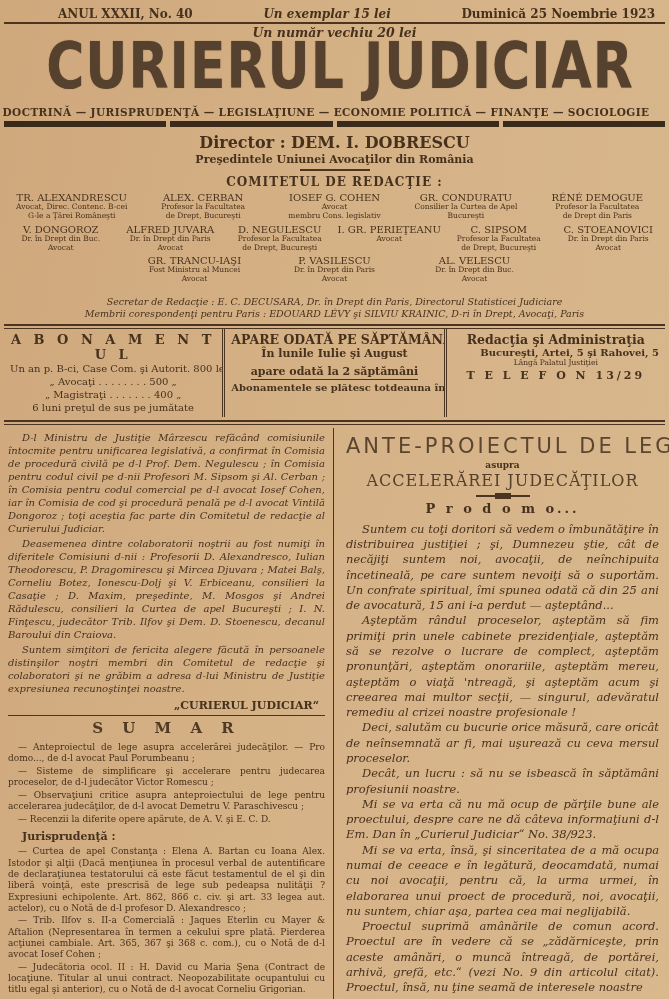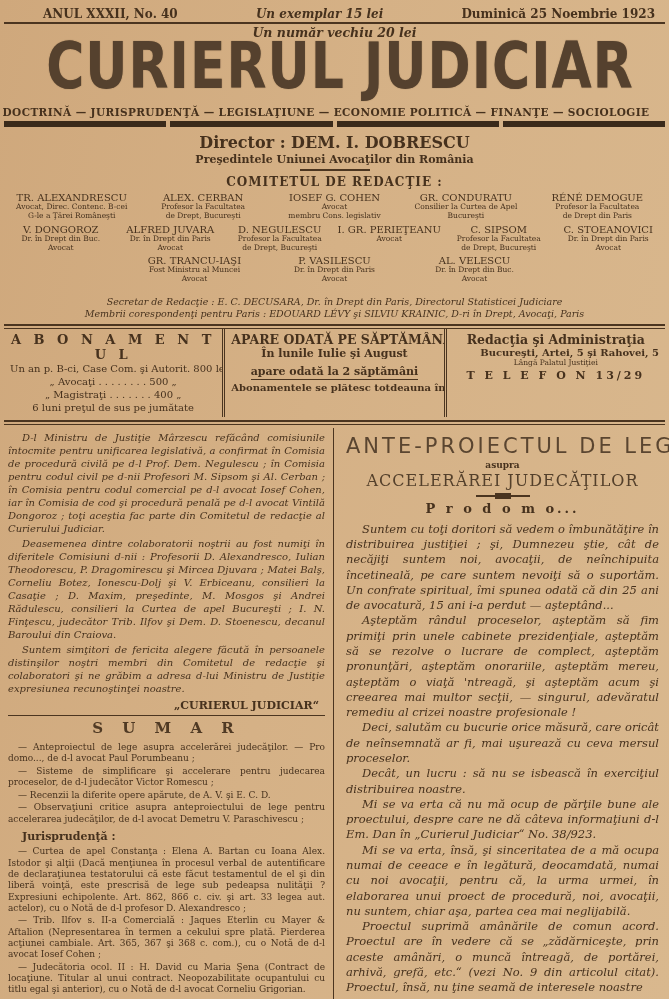--- a/index.html
+++ b/index.html
@@ -4,21 +4,21 @@
 <style>
   html,body{margin:0;padding:0;background:#8a6f50;}
   .page{
     position:relative;width:669px;height:999px;margin:0 auto;
     background:linear-gradient(100deg,#cfa87c 0%,#d5b186 45%,#d9b88e 100%);
     color:#46311d;font-family:"DejaVu Serif","Liberation Serif",serif;
     overflow:hidden;box-sizing:border-box;
   }
   
   .top-row{display:flex;justify-content:space-between;align-items:center;
-    padding:7px 14px 1px 43px;font-size:12px;font-weight:bold;}
+    padding:7px 14px 1px 58px;font-size:12px;font-weight:bold;}
   .top-center{font-style:italic;}
   .rule{border:0;border-top:2px solid #4b3520;margin:0 4px;}
   .old-price{text-align:center;font-style:italic;font-weight:bold;font-size:12.5px;padding:1px 0 0 0;}
   
   .masthead{height:64px;display:flex;align-items:flex-start;justify-content:center;overflow:visible;margin-left:11px;}
   .masthead h1{
     margin:0;font-family:"DejaVu Sans","Liberation Sans",sans-serif;
     font-weight:800;font-size:52px;letter-spacing:1px;line-height:1;
     color:#55412e;transform:scaleY(1.22);transform-origin:center;
     text-shadow:0 0 1px rgba(70,50,30,.55);white-space:nowrap;
@@ -226,37 +226,37 @@
 
     <div class="col-left">
       <p class="art">D-l Ministru de Justiţie Mârzescu refăcând comisiunile întocmite pentru unificarea legislativă, a confirmat în Comisia de procedură civilă pe d-l Prof. Dem. Negulescu ; în Comisia pentru codul civil pe d-nii Profesori M. Sipsom şi Al. Cerban ; în Comisia pentru codul comercial pe d-l avocat Iosef Cohen, iar în Comisia de cod şi procedură penală pe d-l avocat Vintilă Dongoroz ; toţi aceştia fac parte din Comitetul de redacţie al Curierului Judiciar.</p>
       <p class="art">Deasemenea dintre colaboratorii noştrii au fost numiţi în diferitele Comisiuni d-nii : Profesorii D. Alexandresco, Iulian Theodorescu, P. Dragomirescu şi Mircea Djuvara ; Matei Balş, Corneliu Botez, Ionescu-Dolj şi V. Erbiceanu, consilieri la Casaţie ; D. Maxim, preşedinte, M. Mosgos şi Andrei Rădulescu, consilieri la Curtea de apel Bucureşti ; I. N. Finţescu, judecător Trib. Ilfov şi Dem. D. Stoenescu, decanul Baroului din Craiova.</p>
       <p class="art">Suntem simţitori de fericita alegere făcută în persoanele distinşilor noştri membri din Comitetul de redacţie şi colaboratori şi ne grăbim a adresa d-lui Ministru de Justiţie expresiunea recunoştinţei noastre.</p>
       <div class="signature">„CURIERUL JUDICIAR“</div>
       <div class="col-rule"></div>
       <div class="sumar-heading">S U M A R</div>
       <p class="sumar-item">— Anteproiectul de lege asupra accelerărei judecăţilor. — Pro domo..., de d-l avocat Paul Porumbeanu ;</p>
       <p class="sumar-item">— Sisteme de simplificare şi accelerare pentru judecarea proceselor, de d-l judecător Victor Romescu ;</p>
+      <p class="sumar-item">— Observaţiuni critice asupra anteproiectului de lege pentru accelerarea judecăţilor, de d-l avocat Demetru V. Paraschivescu ;</p>
       <p class="sumar-item">— Recenzii la diferite opere apărute, de A. V. şi E. C. D.</p>
-      <p class="sumar-item">— Observaţiuni critice asupra anteproiectului de lege pentru accelerarea judecăţilor, de d-l avocat Demetru V. Paraschivescu ;</p>
       <div class="juris-heading">Jurisprudenţă :</div>
       <p class="juris-item">— Curtea de apel Constanţa : Elena A. Bartan cu Ioana Alex. Istodor şi alţii (Dacă menţiunea în procesul verbal de autentificare de declaraţiunea testatorului că este făcut testamentul de el şi din liberă voinţă, este prescrisă de lege sub pedeapsa nulităţii ? Expresiuni echipolente. Art. 862, 866 c. civ. şi art. 33 legea aut. actelor), cu o Notă de d-l profesor D. Alexandresco ;</p>
       <p class="juris-item">— Trib. Ilfov s. II-a Comercială : Jaques Eterlin cu Mayer &amp; Aftalion (Nepresentarea în termen a cekului spre plată. Pierderea acţiunei cambiale. Art. 365, 367 şi 368 c. com.), cu o Notă de d-l avocat Iosef Cohen ;</p>
       <p class="juris-item">— Judecătoria ocol. II : H. David cu Maria Şena (Contract de locaţiune. Titular al unui contract. Neopozabilitate ocupantului cu titlu egal şi anterior), cu o Notă de d-l avocat Corneliu Grigorian.</p>
     </div>
 
     <div class="col-right">
       <div class="rtitle">ANTE-PROIECTUL DE LEGE</div>
       <div class="rsub1">asupra</div>
       <div class="rsub2">ACCELERĂREI JUDECĂŢILOR</div>
       <div class="sect-divider"></div>
       <div class="prodomo">P r o   d o m o...</div>
       <p class="art">Suntem cu toţi doritori să vedem o îmbunătăţire în distribuirea justiţiei ; şi, Dumnezeu ştie, cât de necăjiţi suntem noi, avocaţii, de neînchipuita încetineală, pe care suntem nevoiţi să o suportăm. Un confrate spiritual, îmi spunea odată că din 25 ani de avocatură, 15 ani i-a perdut — aşteptând...</p>
       <p class="art">Aşteptăm rândul proceselor, aşteptăm să fim primiţi prin unele cabinete prezidenţiale, aşteptăm să se rezolve o lucrare de complect, aşteptăm pronunţări, aşteptăm onorariile, aşteptăm mereu, aşteptăm o viaţă 'ntreagă, şi aşteptăm acum şi creearea mai multor secţii, — singurul, adevăratul remediu al crizei noastre profesionale !</p>
       <p class="art">Deci, salutăm cu bucurie orice măsură, care oricât de neînsemnată ar fi, mai uşurează cu ceva mersul proceselor.</p>
-      <p class="art">Decât, un lucru : să nu se isbească în exerciţiul distribuirea noastre.</p>
+      <p class="art">Decât, un lucru : să nu se isbească în săptămâni profesiunii noastre.</p>
       <p class="art">Mi se va erta că nu mă ocup de părţile bune ale proectului, despre care ne dă câteva informaţiuni d-l Em. Dan în „Curierul Judiciar“ No. 38/923.</p>
       <p class="art">Mi se va erta, însă, şi sinceritatea de a mă ocupa numai de ceeace e în legătură, deocamdată, numai cu noi avocaţii, pentru că, la urma urmei, în elaborarea unui proect de procedură, noi, avocaţii, nu suntem, chiar aşa, partea cea mai neglijabilă.</p>
       <p class="art">Proectul suprimă amânările de comun acord. Proectul are în vedere că se „zădărniceşte, prin aceste amânări, o muncă întreagă, de portărei, arhivă, grefă, etc.“ (vezi No. 9 din articolul citat). Proectul, însă, nu ţine seamă de interesele noastre</p>
     </div>
 
   </div>
 </div>
 
 </body></html>

